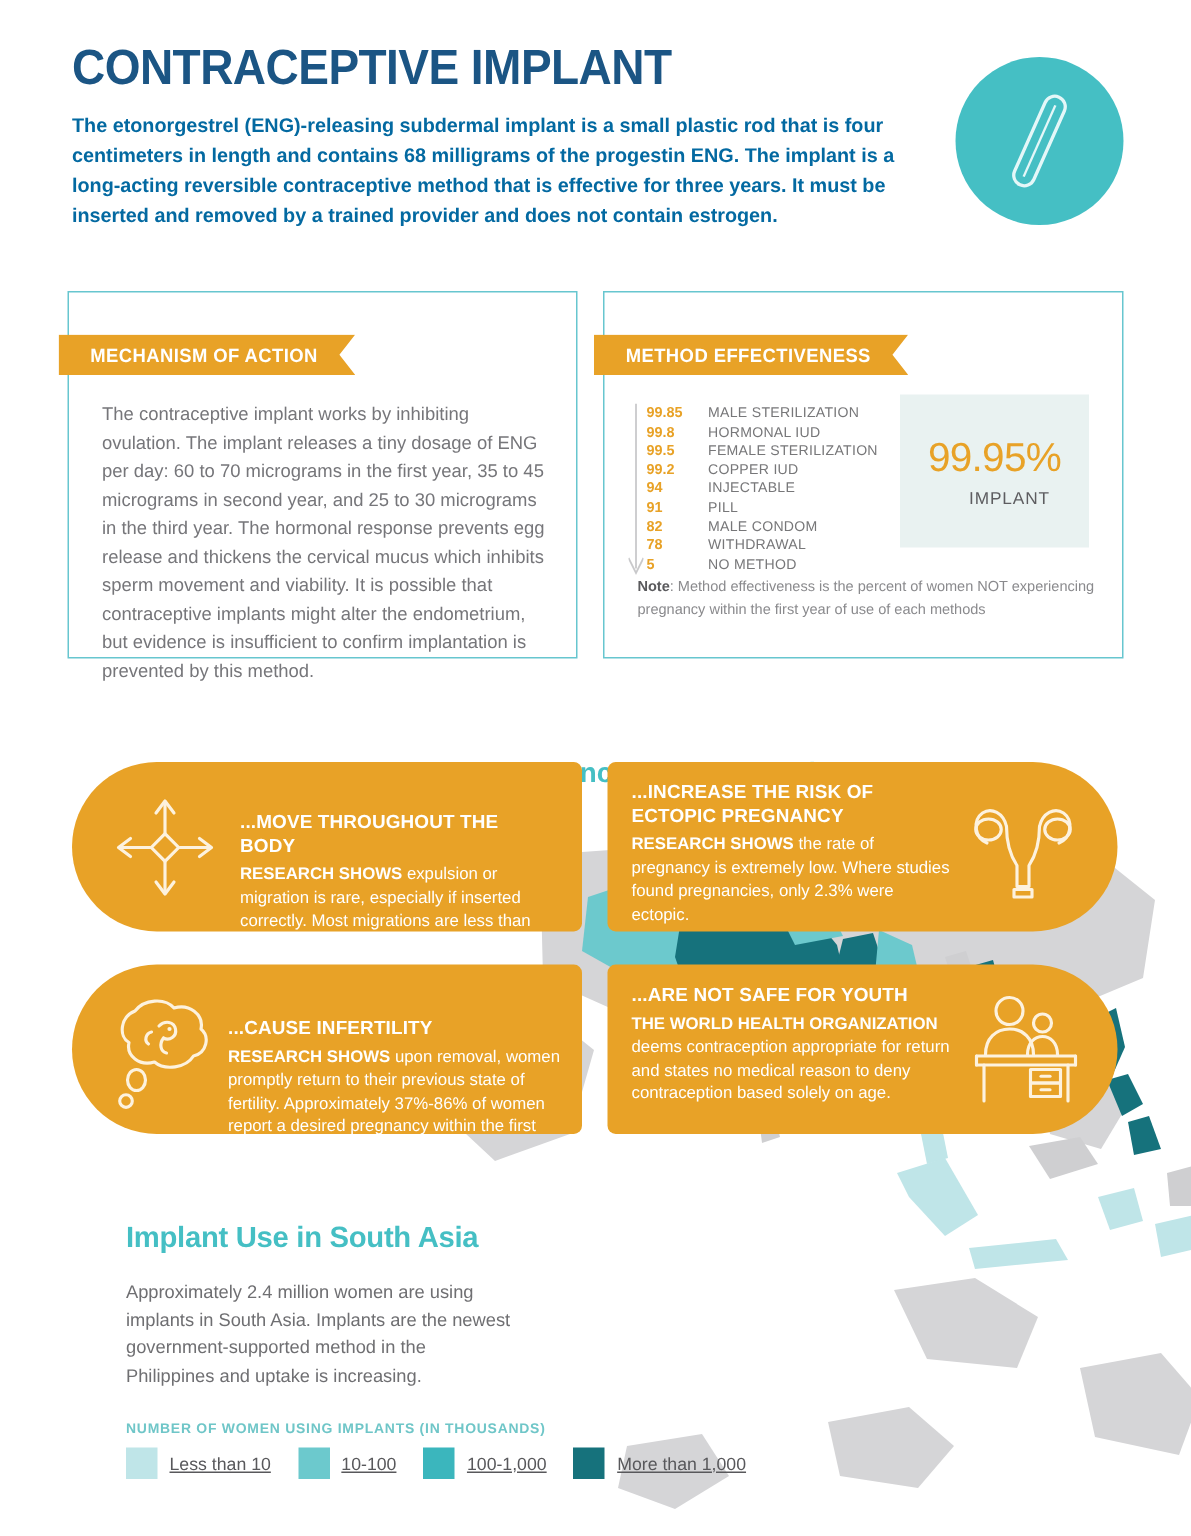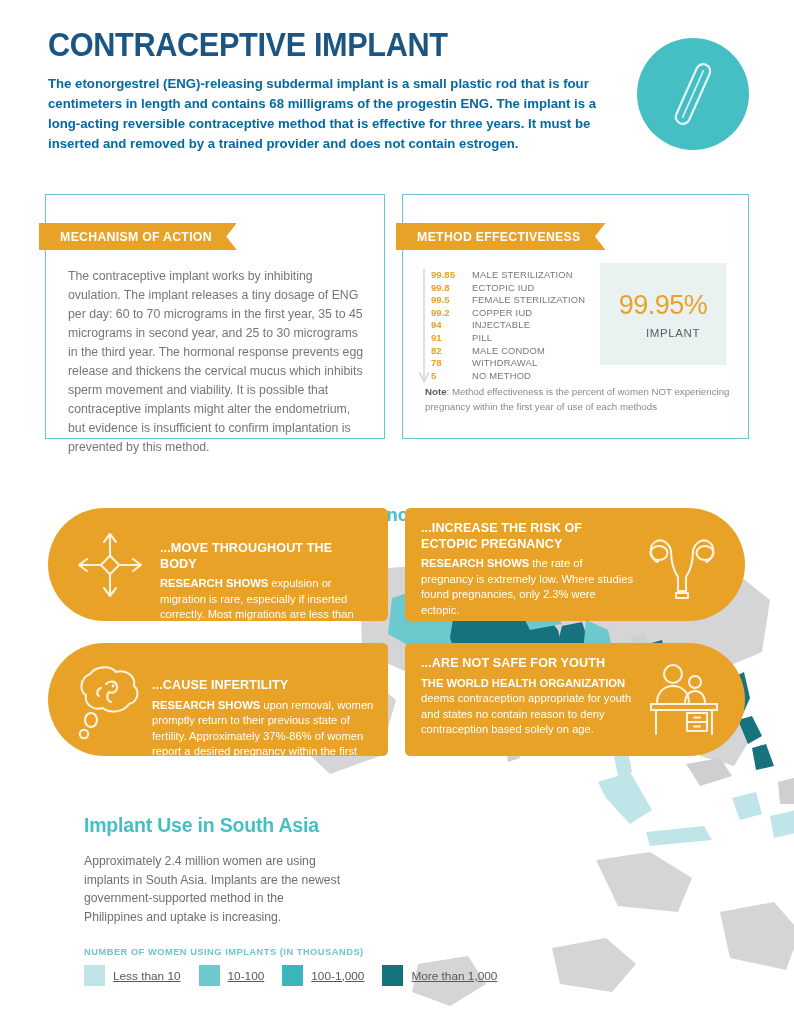--- a/index.html
+++ b/index.html
@@ -229,21 +229,21 @@
       <polyline points="0,103 5,113 10,103" fill="none" stroke="#c9c9cb" stroke-width="1.2"></polyline>
     </svg>
 
     <div id="eff-list">
         <div class="eff-row">
           <span class="eff-val">99.85</span>
           <span class="eff-lbl">MALE STERILIZATION</span>
         </div>
         <div class="eff-row">
           <span class="eff-val">99.8</span>
-          <span class="eff-lbl">ECTOPIC IUD</span>
+          <span class="eff-lbl">HORMONAL IUD</span>
         </div>
         <div class="eff-row">
           <span class="eff-val">99.5</span>
           <span class="eff-lbl">FEMALE STERILIZATION</span>
         </div>
         <div class="eff-row">
           <span class="eff-val">99.2</span>
           <span class="eff-lbl">COPPER IUD</span>
         </div>
         <div class="eff-row">
@@ -347,21 +347,21 @@
         <line x1="13" y1="49" x2="13" y2="73"></line>
         <line x1="69" y1="49" x2="69" y2="73"></line>
         <rect x="44" y="52" width="20" height="9"></rect>
         <rect x="44" y="61" width="20" height="9"></rect>
         <line x1="51" y1="56.5" x2="57" y2="56.5"></line>
         <line x1="51" y1="65.5" x2="57" y2="65.5"></line>
       </g>
     </svg>
     <div class="card-text ta-left" style="left:16px; width:214px;">
       <div class="card-head">...ARE NOT SAFE FOR YOUTH</div>
-      <div class="card-body"><b>THE WORLD HEALTH ORGANIZATION</b><span> deems contraception appropriate for youth and states no contain reason to deny contraception based solely on age.</span></div>
+      <div class="card-body"><b>THE WORLD HEALTH ORGANIZATION</b><span> deems contraception appropriate for return and states no medical reason to deny contraception based solely on age.</span></div>
     </div>
   </div>
 
   <div id="sa-title">Implant Use in South Asia</div>
   <div id="sa-body">Approximately 2.4 million women are using implants in South Asia. Implants are the newest government-supported method in the Philippines and uptake is increasing.</div>
   <div id="legend-title">NUMBER OF WOMEN USING IMPLANTS (IN THOUSANDS)</div>
   <div id="legend">
       <div class="legend-item">
         <span class="legend-swatch" style="background: rgb(191, 229, 232);"></span>
         <span class="legend-label">Less than 10</span>

